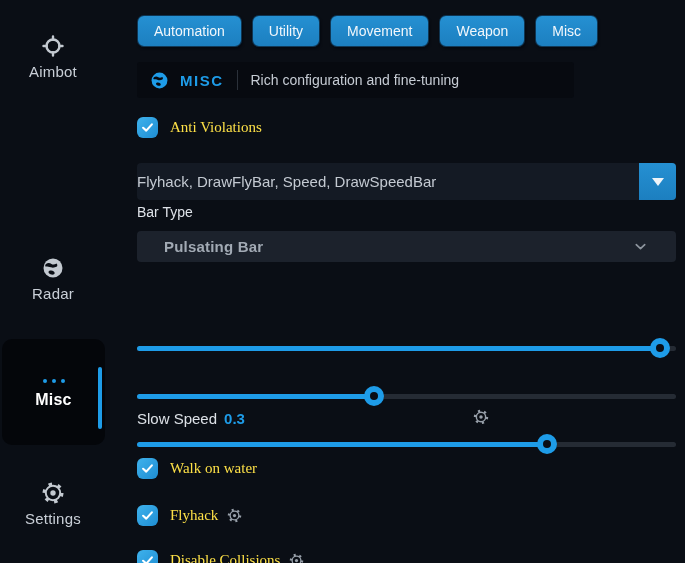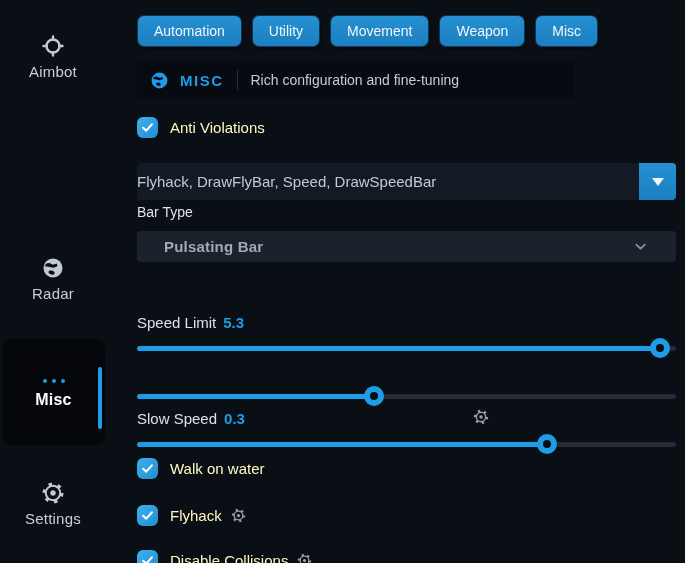--- a/index.html
+++ b/index.html
@@ -39,21 +39,21 @@
   .header-title{color:#1e9ce8;font-weight:bold;font-size:15px;letter-spacing:1.5px;margin-left:11px;}
   .header-divider{width:1px;height:20px;background:#2b313a;margin:0 13px;}
   .header-subtitle{color:#c6ccd4;font-size:14px;}
   
   .cb-row{display:flex;align-items:center;height:22px;}
   .checkbox{
     width:21px;height:21px;border-radius:6px;flex:0 0 21px;
     background:linear-gradient(135deg,#3fb2ec,#1e8dd3);
     display:flex;align-items:center;justify-content:center;cursor:pointer;
   }
-  .cb-label{margin-left:12px;font-size:15px;color:#fef9c3;}
+  .cb-label{margin-left:12px;font-size:15px;color:#fde047;font-family:Liberation Serif, serif;}
   
   .multiselect{
     top:163px;height:37px;background:#141a24;border-radius:4px;
     display:flex;align-items:center;cursor:pointer;
   }
   .multiselect-value{flex:1;padding-left:0;font-size:15px;color:#c4cad2;
     white-space:nowrap;overflow:hidden;}
   .ms-btn{width:37px;height:37px;background:linear-gradient(180deg,#2590d2,#1c7fc0);
     border-radius:0 4px 4px 0;display:flex;align-items:center;justify-content:center;cursor:pointer;}
   .tri-down{width:0;height:0;border-left:6px solid transparent;border-right:6px solid transparent;border-top:8px solid #eef4f9;}
@@ -169,24 +169,20 @@
   <div class="row select">
     <span class="select-value">Pulsating Bar</span>
     <span style="display:flex">
       <svg width="17" height="17" viewBox="0 0 24 24" fill="none" stroke="#8e969f" stroke-width="2.4" stroke-linecap="round" stroke-linejoin="round">
           <path d="M6 9.5L12 15L18 9.5"></path>
         </svg>
     </span>
   </div>
 
 
-  <div class="row slider-label-row" style="top:313px">
-    <span class="slider-label">Speed Limit</span>
-    <span class="slider-value">5.3</span>
-  </div>
   <div class="row slider" style="top:338px">
     <span class="track"></span>
     <span class="fill" style="width: 97%;"></span>
     <span class="thumb" style="left: calc(97% - 10px);"></span>
   </div>
 
   <div class="row slider" style="top:386px">
     <span class="track"></span>
     <span class="fill" style="width: 44%;"></span>
     <span class="thumb" style="left: calc(44% - 10px);"></span>

